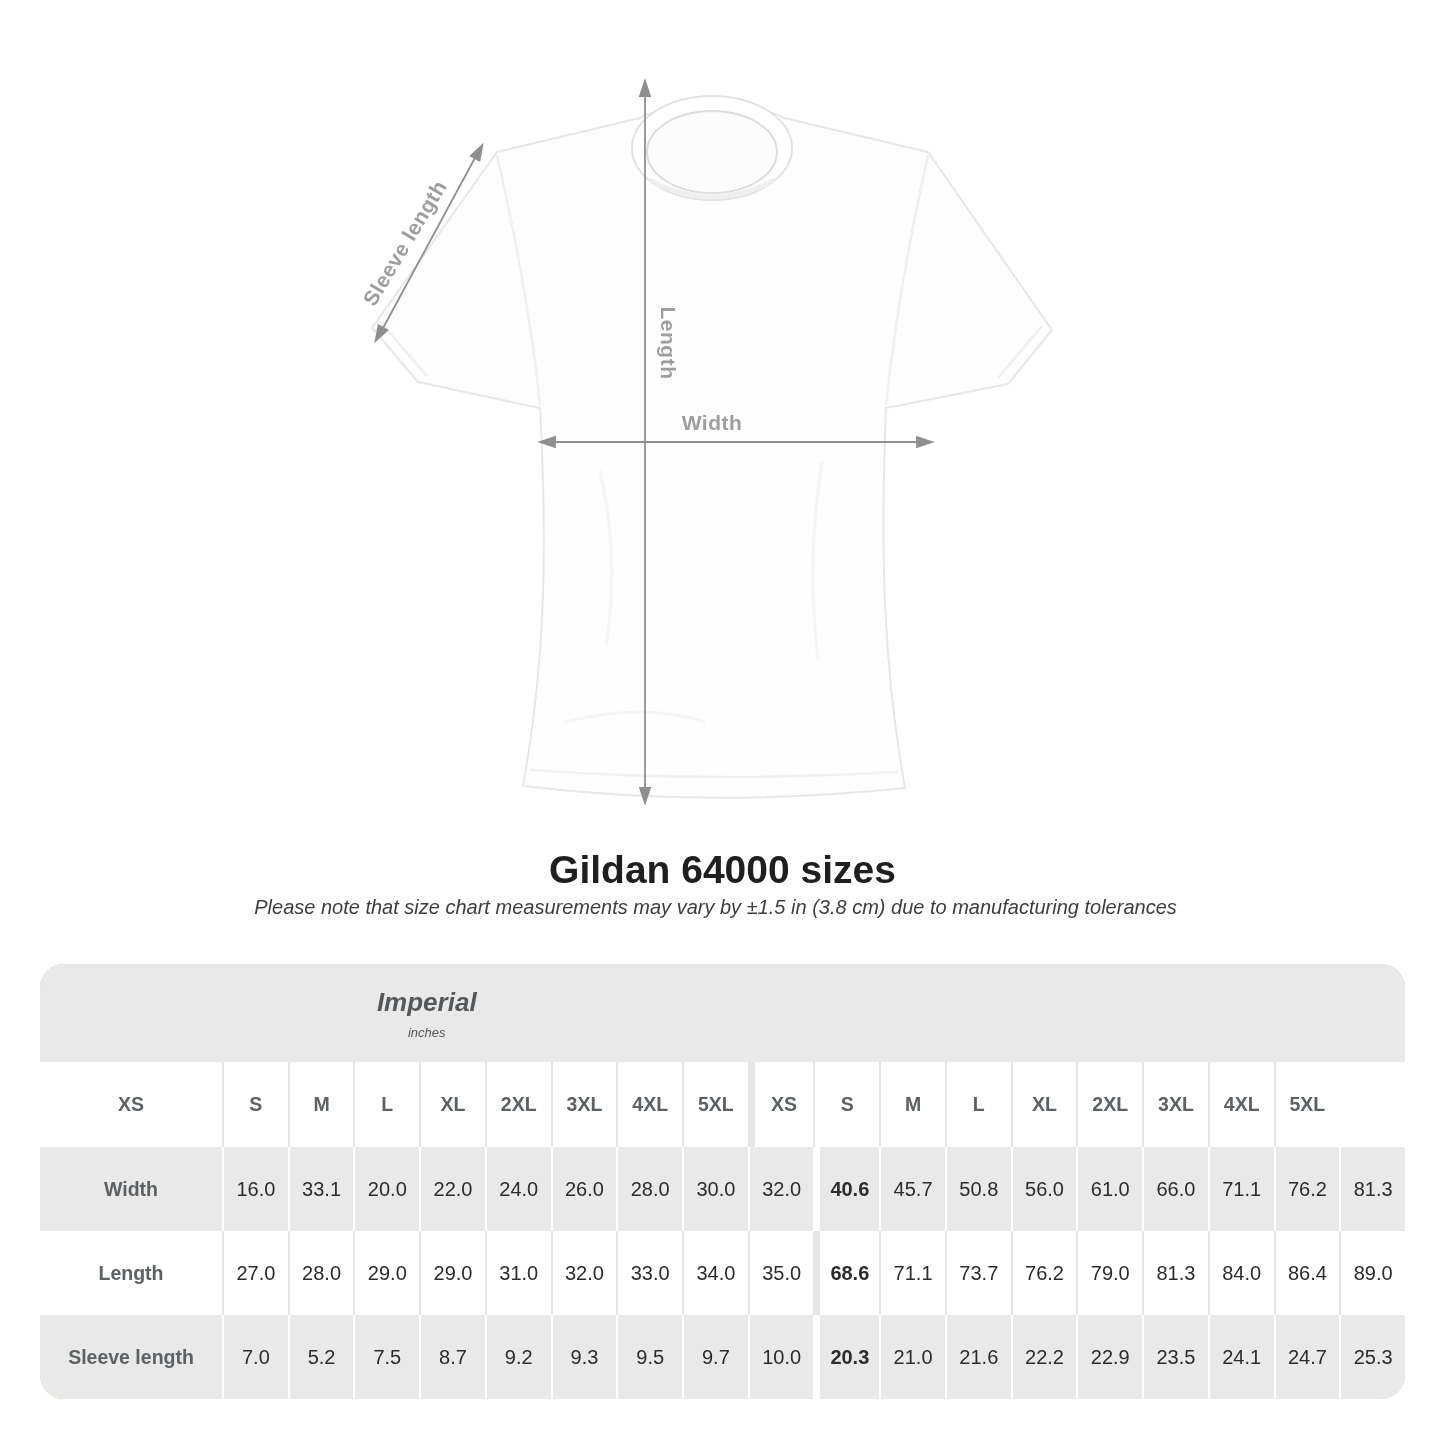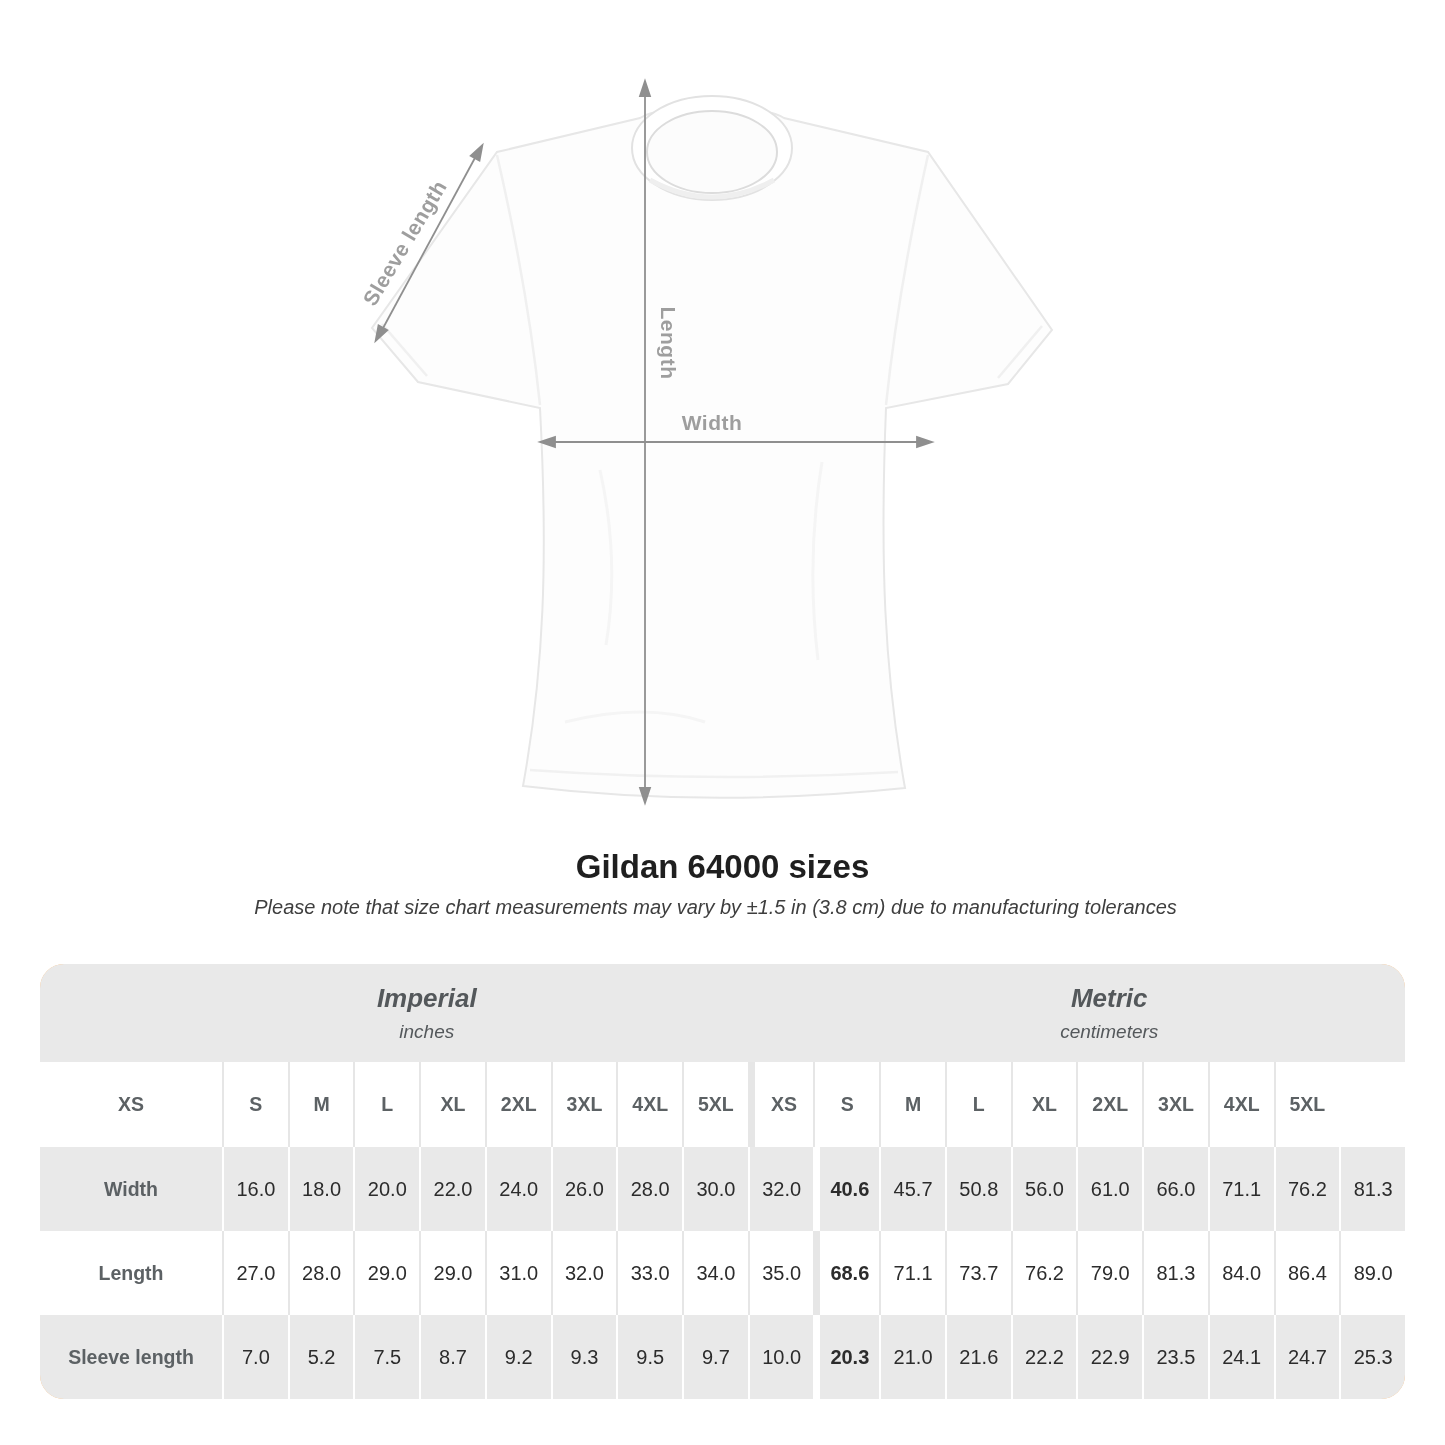--- a/index.html
+++ b/index.html
@@ -14,41 +14,41 @@
   .m-label{
     position:absolute;font-weight:bold;font-size:21px;color:var(--measure-gray,#9e9e9e);
     text-align:center;letter-spacing:.5px;line-height:26px;
   }
   .m-label.sleeve{left:325px;top:230px;width:160px;transform:rotate(-59deg);}
   .m-label.length{left:618px;top:330px;width:100px;transform:rotate(90deg);}
   .m-label.width{left:612px;top:410px;width:200px;}
   
   .page-title{
     position:absolute;left:0;top:848px;width:1445px;margin:0;
-    text-align:center;font-size:33px;font-weight:bold;color:var(--title-text,#1f1f1f);
+    text-align:center;font-size:39px;font-weight:bold;color:var(--title-text,#1f1f1f);
   }
   .subtitle{
     position:absolute;left:0;top:896px;width:1431px;margin:0;
     text-align:center;font-style:italic;font-size:20px;color:var(--subtitle-text,#3e3e3e);
   }
   
   .size-table{
     position:absolute;left:40px;top:964px;width:1365px;
     border-radius:24px;overflow:hidden;background:#fdba74;
   }
   .grid{display:grid;grid-template-columns:182px repeat(18,1fr);}
   .band{background:var(--band-gray,#e9e9e9);height:98px;}
   .band-sec{
     display:flex;flex-direction:column;justify-content:center;align-items:center;
     gap:7px;color:var(--section-text,#54585b);
   }
   .band-sec.imperial{grid-column:1 / 11;}
   .band-sec.metric{grid-column:11 / 20;}
   .band-title{font-size:26px;font-weight:bold;font-style:italic;}
-  .band-unit{font-size:19px;font-style:italic;}
+  .band-unit{font-size:13px;font-style:italic;}
   .trow{align-items:center;}
   .trow.header-row{height:85px;background:#ffffff;--sep:#e6e6e6;}
   .trow.plain{height:84px;background:#ffffff;--sep:#e6e6e6;}
   .trow.stripe{height:84px;background:var(--row-stripe,#e9e9e9);--sep:#ffffff;}
   .cell{
     height:100%;display:flex;align-items:center;justify-content:center;
     font-size:20px;color:var(--value-text,#2c2c2c);
   }
   .cell + .cell{border-left:2px solid var(--sep);}
   .cell.divider{border-left-width:7px;font-weight:bold;}
@@ -111,24 +111,20 @@
 </div>
 
 <h1 class="page-title">Gildan 64000 sizes</h1>
 <p class="subtitle">Please note that size chart measurements may vary by ±1.5 in (3.8 cm) due to manufacturing tolerances</p>
 
 <div class="size-table">
   <div class="grid band">
     <div class="band-sec imperial">
       <div class="band-title">Imperial</div>
       <div class="band-unit">inches</div>
-    </div>
-    <div class="band-sec metric">
-      <div class="band-title">Metric</div>
-      <div class="band-unit">centimeters</div>
     </div>
   </div>
 
   <div class="grid trow header-row" id="header-row">
   <div class="cell head">XS</div>
       <div class="cell head">S</div>
       <div class="cell head">M</div>
       <div class="cell head">L</div>
       <div class="cell head">XL</div>
       <div class="cell head">2XL</div>
@@ -142,21 +138,21 @@
       <div class="cell head">XL</div>
       <div class="cell head">2XL</div>
       <div class="cell head">3XL</div>
       <div class="cell head">4XL</div>
       <div class="cell head">5XL</div>
     </div>
 
   <div class="grid trow stripe" id="data-row-0">
     <div class="cell label">Width</div>
   <div class="cell val">16.0</div>
-      <div class="cell val">18.0</div>
+      <div class="cell val">33.1</div>
       <div class="cell val">20.0</div>
       <div class="cell val">22.0</div>
       <div class="cell val">24.0</div>
       <div class="cell val">26.0</div>
       <div class="cell val">28.0</div>
       <div class="cell val">30.0</div>
       <div class="cell val">32.0</div>
       <div class="cell val divider">40.6</div>
       <div class="cell val">45.7</div>
       <div class="cell val">50.8</div>

